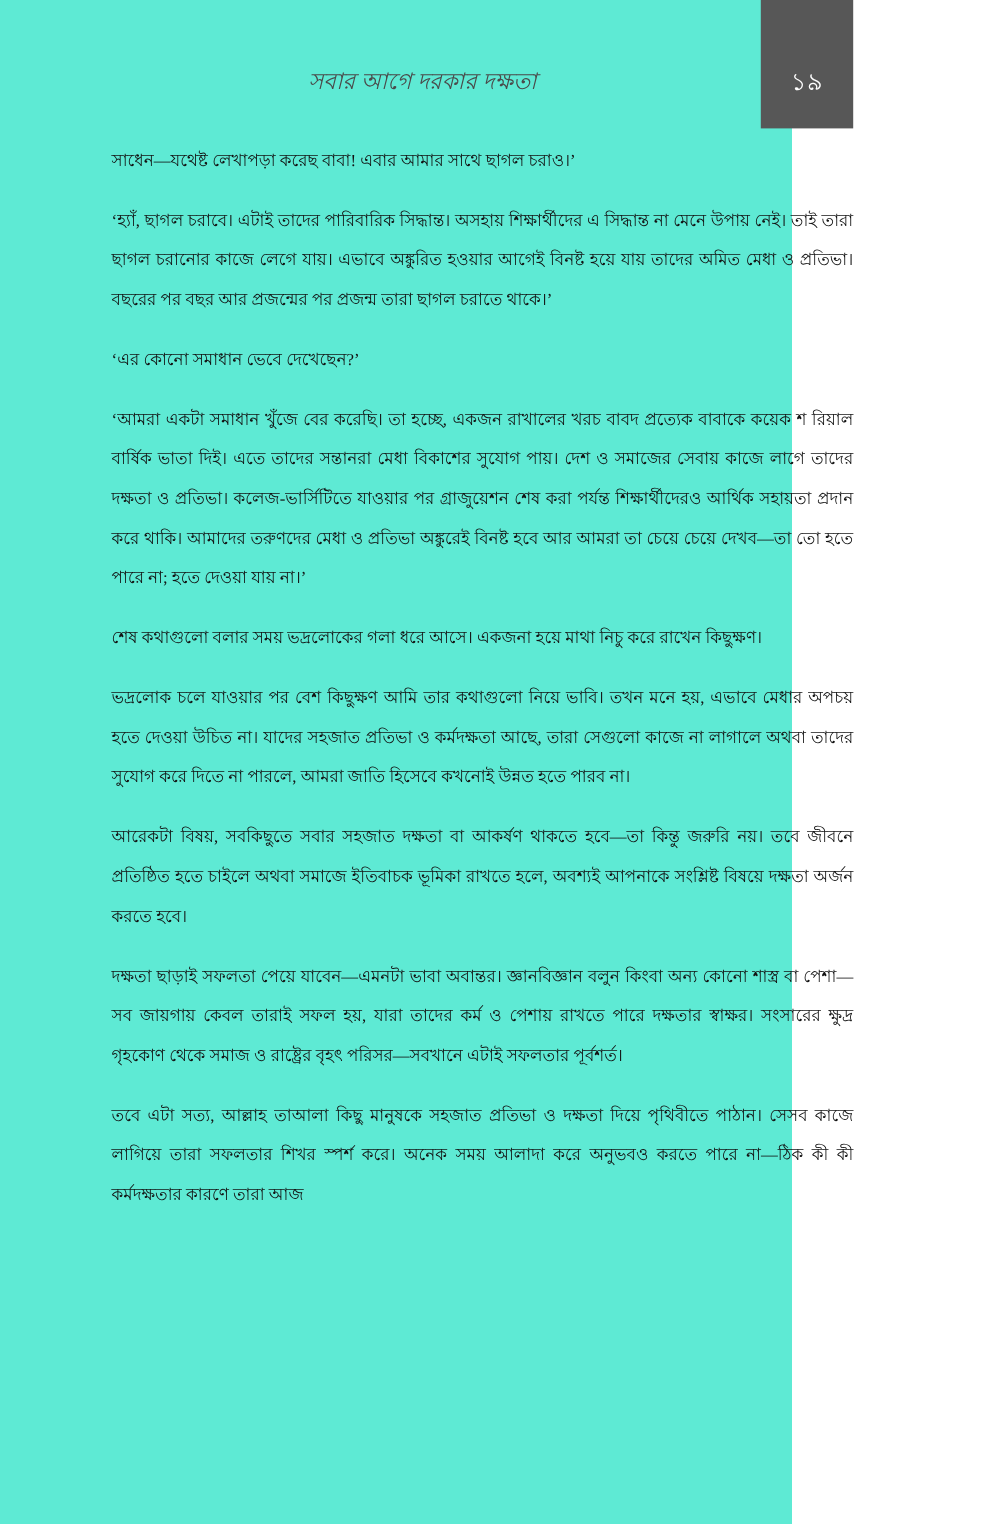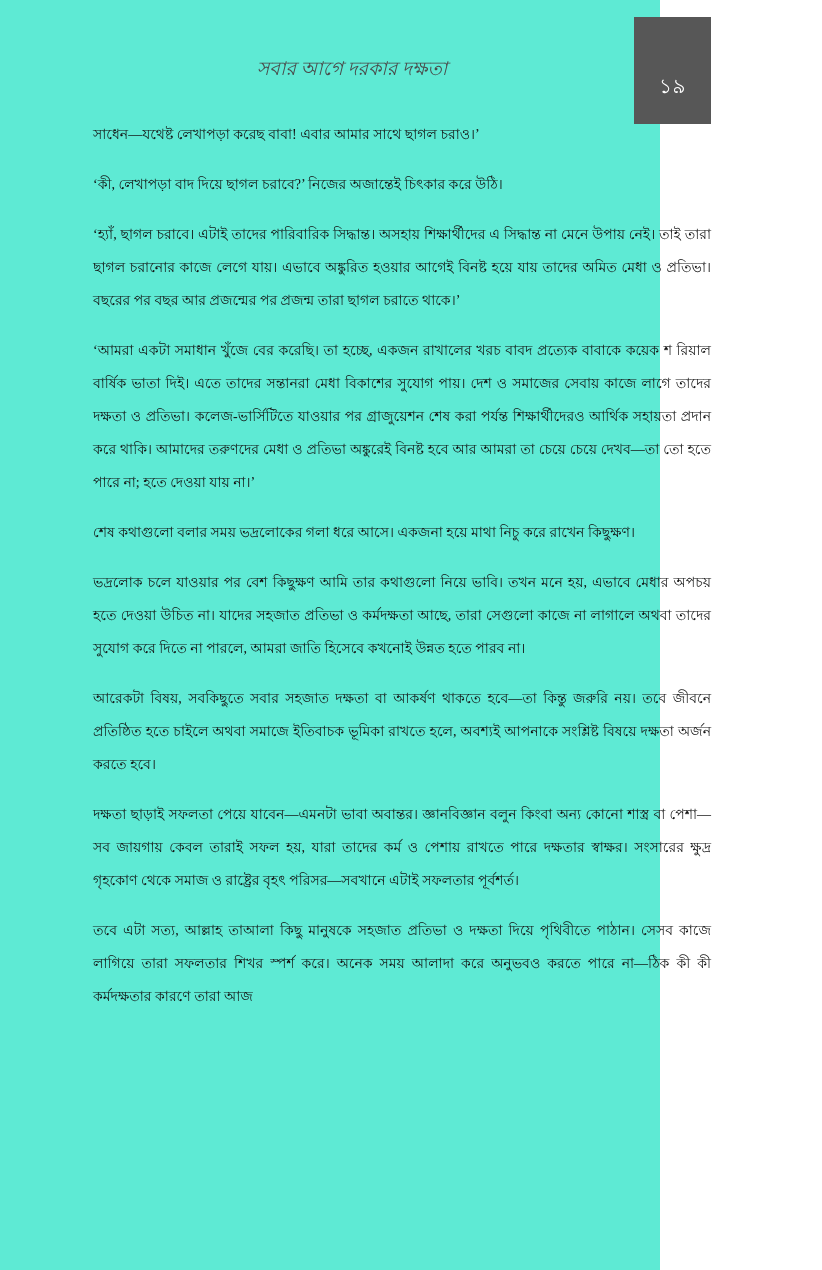--- a/index.html
+++ b/index.html
@@ -28,21 +28,21 @@
     position: absolute;
     left: 0;
     top: 0;
     width: 822px;
     height: 110px;
   }
 
   .page-number-block {
     position: absolute;
     left: 634px;
-    top: 17px;
+    top: 0px;
     width: 77px;
     height: 107px;
     background: #575757;
     display: flex;
     align-items: center;
     justify-content: center;
   }
 
   .page-number {
     color: #ffffff;
@@ -96,22 +96,22 @@
 
   <div class="header-zone">
     <div class="running-head">সবার আগে দরকার দক্ষতা</div>
     <div class="page-number-block">
       <span class="page-number">১৯</span>
     </div>
   </div>
 
   <div class="text-column">
     <p class="para">সাধেন—যথেষ্ট লেখাপড়া করেছ বাবা! এবার আমার সাথে ছাগল চরাও।’</p>
-    <p class="para">‘কী, লেখাপড়া বাদ দিয়ে ছাগল চরাবে?’ নিজের অজান্তেই চিৎকার করে উঠি।</p>
     <p class="para">‘হ্যাঁ, ছাগল চরাবে। এটাই তাদের পারিবারিক সিদ্ধান্ত। অসহায় শিক্ষার্থীদের এ সিদ্ধান্ত না মেনে উপায় নেই। তাই তারা ছাগল চরানোর কাজে লেগে যায়। এভাবে অঙ্কুরিত হওয়ার আগেই বিনষ্ট হয়ে যায় তাদের অমিত মেধা ও প্রতিভা। বছরের পর বছর আর প্রজন্মের পর প্রজন্ম তারা ছাগল চরাতে থাকে।’</p>
+    <p class="para">‘এর কোনো সমাধান ভেবে দেখেছেন?’</p>
     <p class="para">‘আমরা একটা সমাধান খুঁজে বের করেছি। তা হচ্ছে, একজন রাখালের খরচ বাবদ প্রত্যেক বাবাকে কয়েক শ রিয়াল বার্ষিক ভাতা দিই। এতে তাদের সন্তানরা মেধা বিকাশের সুযোগ পায়। দেশ ও সমাজের সেবায় কাজে লাগে তাদের দক্ষতা ও প্রতিভা। কলেজ-ভার্সিটিতে যাওয়ার পর গ্রাজুয়েশন শেষ করা পর্যন্ত শিক্ষার্থীদেরও আর্থিক সহায়তা প্রদান করে থাকি। আমাদের তরুণদের মেধা ও প্রতিভা অঙ্কুরেই বিনষ্ট হবে আর আমরা তা চেয়ে চেয়ে দেখব—তা তো হতে পারে না; হতে দেওয়া যায় না।’</p>
     <p class="para">শেষ কথাগুলো বলার সময় ভদ্রলোকের গলা ধরে আসে। একজনা হয়ে মাথা নিচু করে রাখেন কিছুক্ষণ।</p>
     <p class="para">ভদ্রলোক চলে যাওয়ার পর বেশ কিছুক্ষণ আমি তার কথাগুলো নিয়ে ভাবি। তখন মনে হয়, এভাবে মেধার অপচয় হতে দেওয়া উচিত না। যাদের সহজাত প্রতিভা ও কর্মদক্ষতা আছে, তারা সেগুলো কাজে না লাগালে অথবা তাদের সুযোগ করে দিতে না পারলে, আমরা জাতি হিসেবে কখনোই উন্নত হতে পারব না।</p>
     <p class="para">আরেকটা বিষয়, সবকিছুতে সবার সহজাত দক্ষতা বা আকর্ষণ থাকতে হবে—তা কিন্তু জরুরি নয়। তবে জীবনে প্রতিষ্ঠিত হতে চাইলে অথবা সমাজে ইতিবাচক ভূমিকা রাখতে হলে, অবশ্যই আপনাকে সংশ্লিষ্ট বিষয়ে দক্ষতা অর্জন করতে হবে।</p>
     <p class="para">দক্ষতা ছাড়াই সফলতা পেয়ে যাবেন—এমনটা ভাবা অবান্তর। জ্ঞানবিজ্ঞান বলুন কিংবা অন্য কোনো শাস্ত্র বা পেশা—সব জায়গায় কেবল তারাই সফল হয়, যারা তাদের কর্ম ও পেশায় রাখতে পারে দক্ষতার স্বাক্ষর। সংসারের ক্ষুদ্র গৃহকোণ থেকে সমাজ ও রাষ্ট্রের বৃহৎ পরিসর—সবখানে এটাই সফলতার পূর্বশর্ত।</p>
     <p class="para">তবে এটা সত্য, আল্লাহ তাআলা কিছু মানুষকে সহজাত প্রতিভা ও দক্ষতা দিয়ে পৃথিবীতে পাঠান। সেসব কাজে লাগিয়ে তারা সফলতার শিখর স্পর্শ করে। অনেক সময় আলাদা করে অনুভবও করতে পারে না—ঠিক কী কী কর্মদক্ষতার কারণে তারা আজ</p>
   </div>
 
 </div>
 

